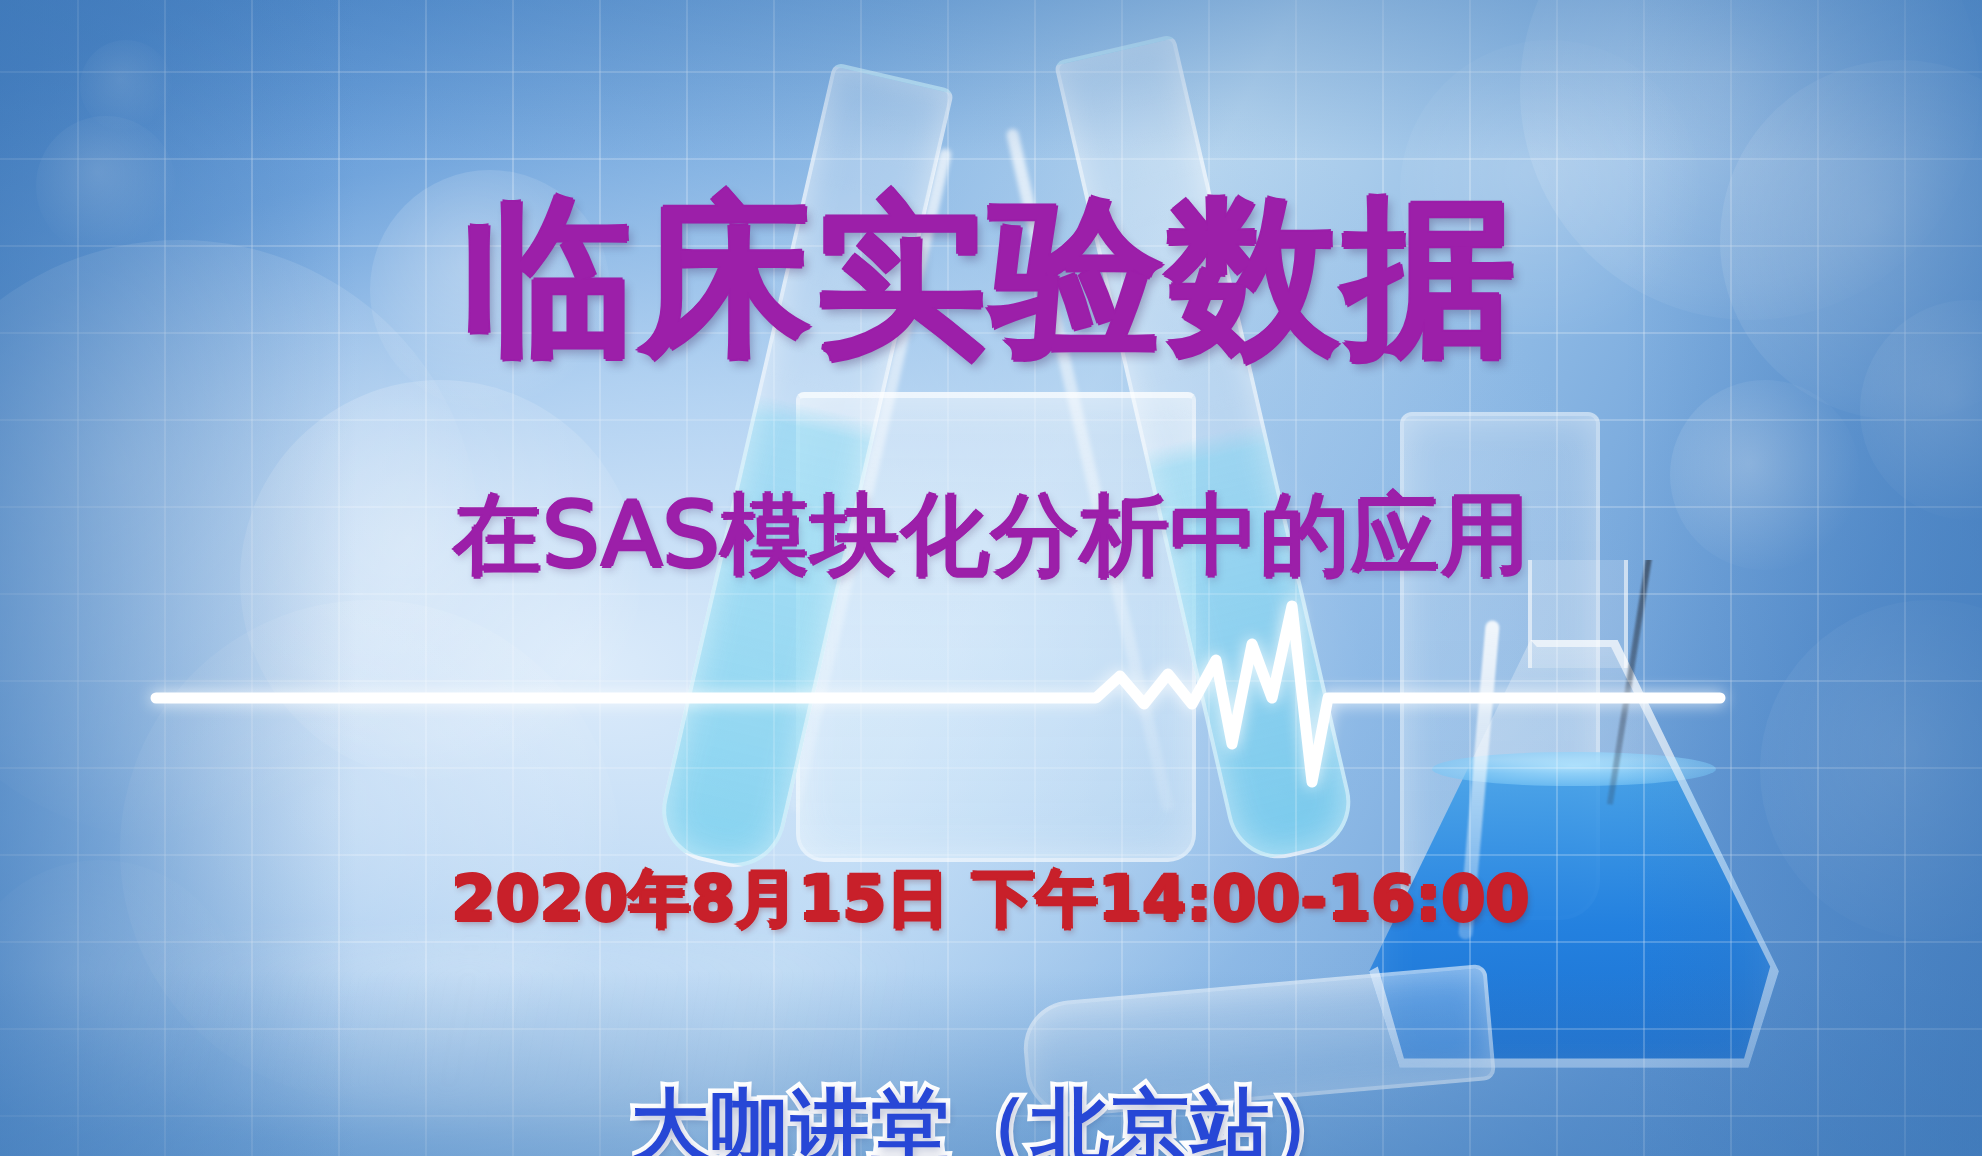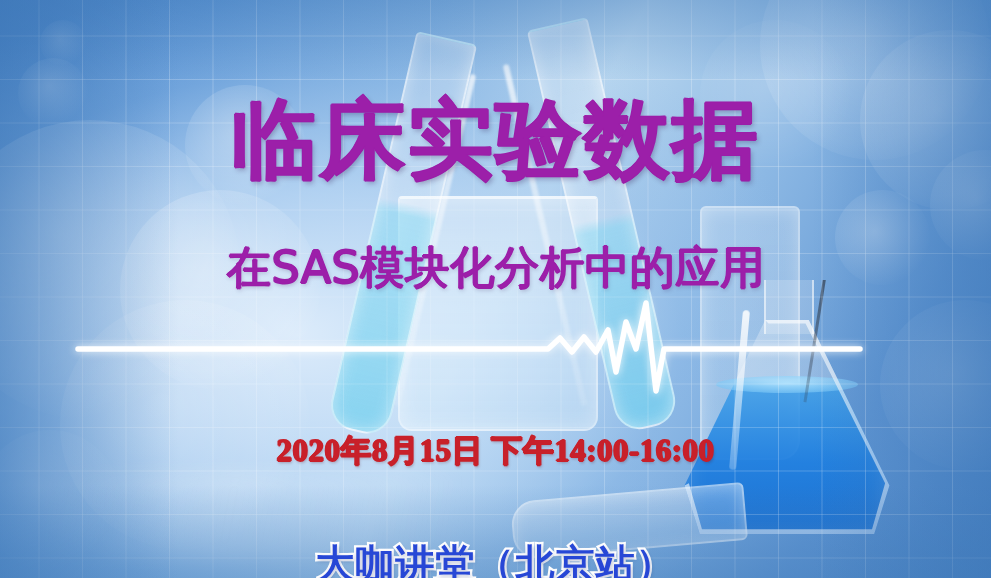--- a/index.html
+++ b/index.html
@@ -113,21 +113,20 @@
     font-weight: 900;
     letter-spacing: 0.5px;
     color: #c8202a;
     text-shadow:
        1px 0 0 #c8202a,
       -1px 0 0 #c8202a,
        0 1px 0 #c8202a,
        0 -1px 0 #c8202a,
        1px 2px 3px rgba(90,10,20,0.30);
     white-space: nowrap;
-    font-family: Liberation Serif, serif;
   }
   #venue {
     position: absolute;
     top: 500px; left: 0; right: 0;
     text-align: center;
     font-size: 39px;
     line-height: 1;
     font-weight: 900;
     letter-spacing: 1px;
     color: #2747d6;

